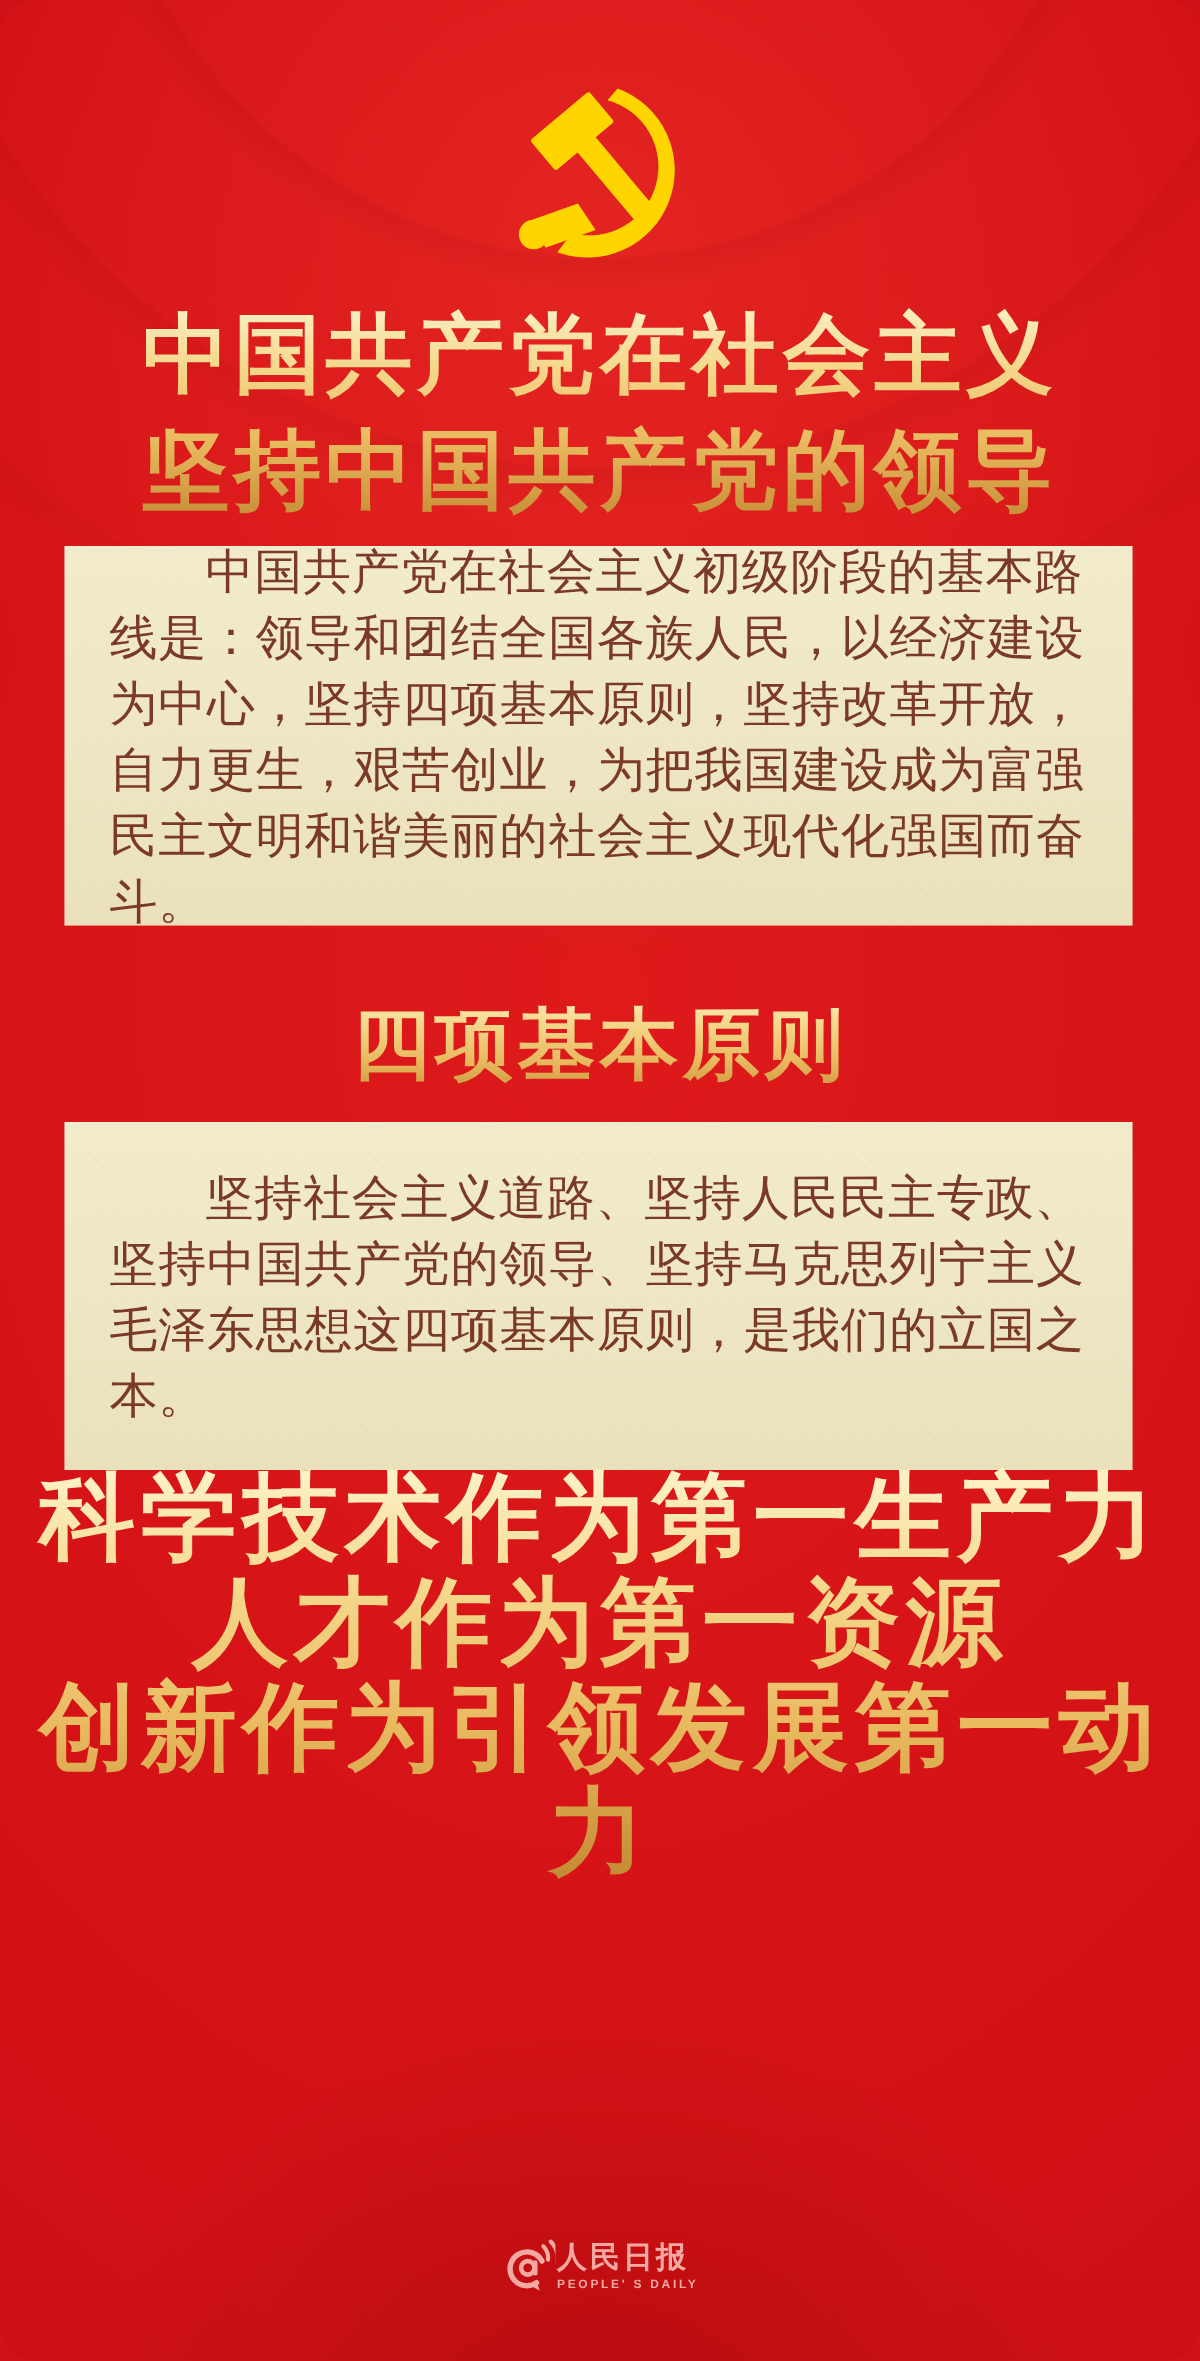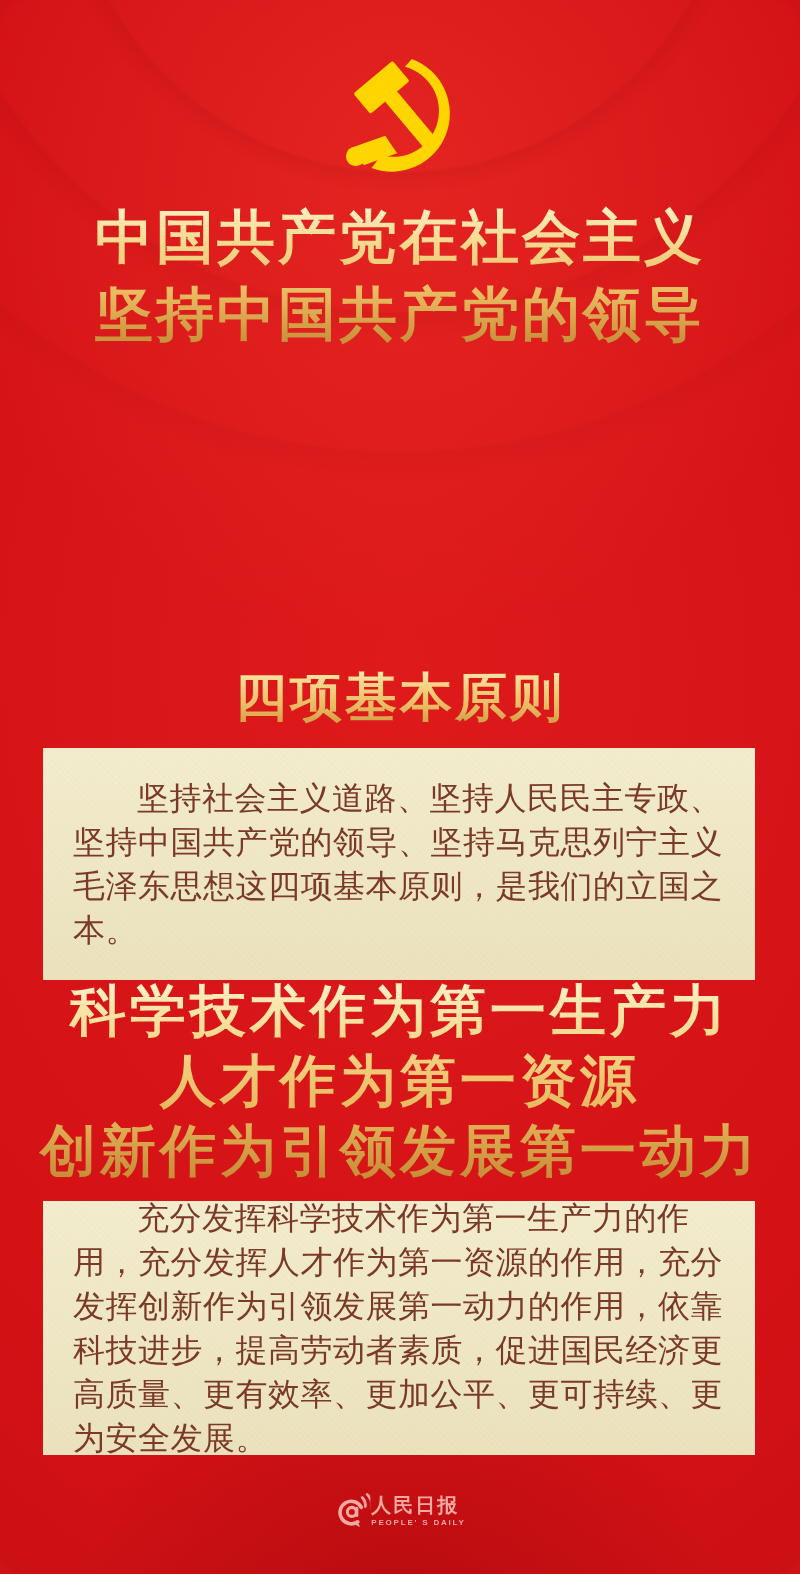--- a/index.html
+++ b/index.html
@@ -28,21 +28,21 @@
   }
   @supports ((-webkit-background-clip:text) or (background-clip:text)){
     .gold-title{
       background:linear-gradient(180deg,#fdf3cb 0%,#f5d88c 30%,#e9ba60 62%,#c38932 100%);
       -webkit-background-clip:text;background-clip:text;color:transparent;
     }
   }
   .gold-title span{display:block;}
   .t1{top:198px;font-size:58px;line-height:77px;}
   .t2{top:659px;font-size:52px;line-height:77px;}
-  .t3{top:976px;font-size:56px;line-height:70px;letter-spacing:4px;}
+  .t3{top:976px;font-size:64px;line-height:70px;letter-spacing:4px;}
   .cream-box{
     position:absolute;left:43px;width:712px;box-sizing:border-box;
     background:#f0e9c7;
     background-image:linear-gradient(0deg, rgba(220,205,160,0.25), rgba(255,252,235,0.2)),
       repeating-linear-gradient(45deg, rgba(210,195,150,0.07) 0 2px, transparent 2px 4px);
     display:flex;align-items:center;padding:0 30px;
   }
   .b1{top:364px;height:253px;}
   .b2{top:748px;height:232px;}
   .b3{top:1201px;height:254px;}
@@ -77,38 +77,38 @@
 
       <rect x="35" y="36" width="16" height="84" rx="2" transform="rotate(-40 43 44)"></rect>
     </g>
   </svg>
 
   <h1 class="gold-title t1" style="margin:0;">
     <span>中国共产党在社会主义</span>
     <span>坚持中国共产党的领导</span>
   </h1>
 
+  <div class="cream-box b1">
+    <p>中国共产党在社会主义初级阶段的基本路线是：领导和团结全国各族人民，以经济建设为中心，坚持四项基本原则，坚持改革开放，自力更生，艰苦创业，为把我国建设成为富强民主文明和谐美丽的社会主义现代化强国而奋斗。</p>
+  </div>
 
   <h2 class="gold-title t2" style="margin:0;">
     <span>四项基本原则</span>
   </h2>
 
   <div class="cream-box b2">
     <p>坚持社会主义道路、坚持人民民主专政、坚持中国共产党的领导、坚持马克思列宁主义毛泽东思想这四项基本原则，是我们的立国之本。</p>
   </div>
 
   <h2 class="gold-title t3" style="margin:0;">
     <span>科学技术作为第一生产力</span>
     <span>人才作为第一资源</span>
     <span>创新作为引领发展第一动力</span>
   </h2>
 
-  <div class="cream-box b3">
-    <p>充分发挥科学技术作为第一生产力的作用，充分发挥人才作为第一资源的作用，充分发挥创新作为引领发展第一动力的作用，依靠科技进步，提高劳动者素质，促进国民经济更高质量、更有效率、更加公平、更可持续、更为安全发展。</p>
-  </div>
 
   <div class="footer-logo">
     <svg width="36" height="38" viewBox="0 0 40 42" aria-hidden="true">
       <g stroke="#f2a9a2" fill="none" stroke-linecap="round">
 
         <path d="M30 17 A12.5 12.5 0 1 0 26 33" stroke-width="4"></path>
 
         <circle cx="19.5" cy="22" r="5" stroke-width="3.4"></circle>
         <path d="M25 18 L25 26" stroke-width="3.4"></path>
 

